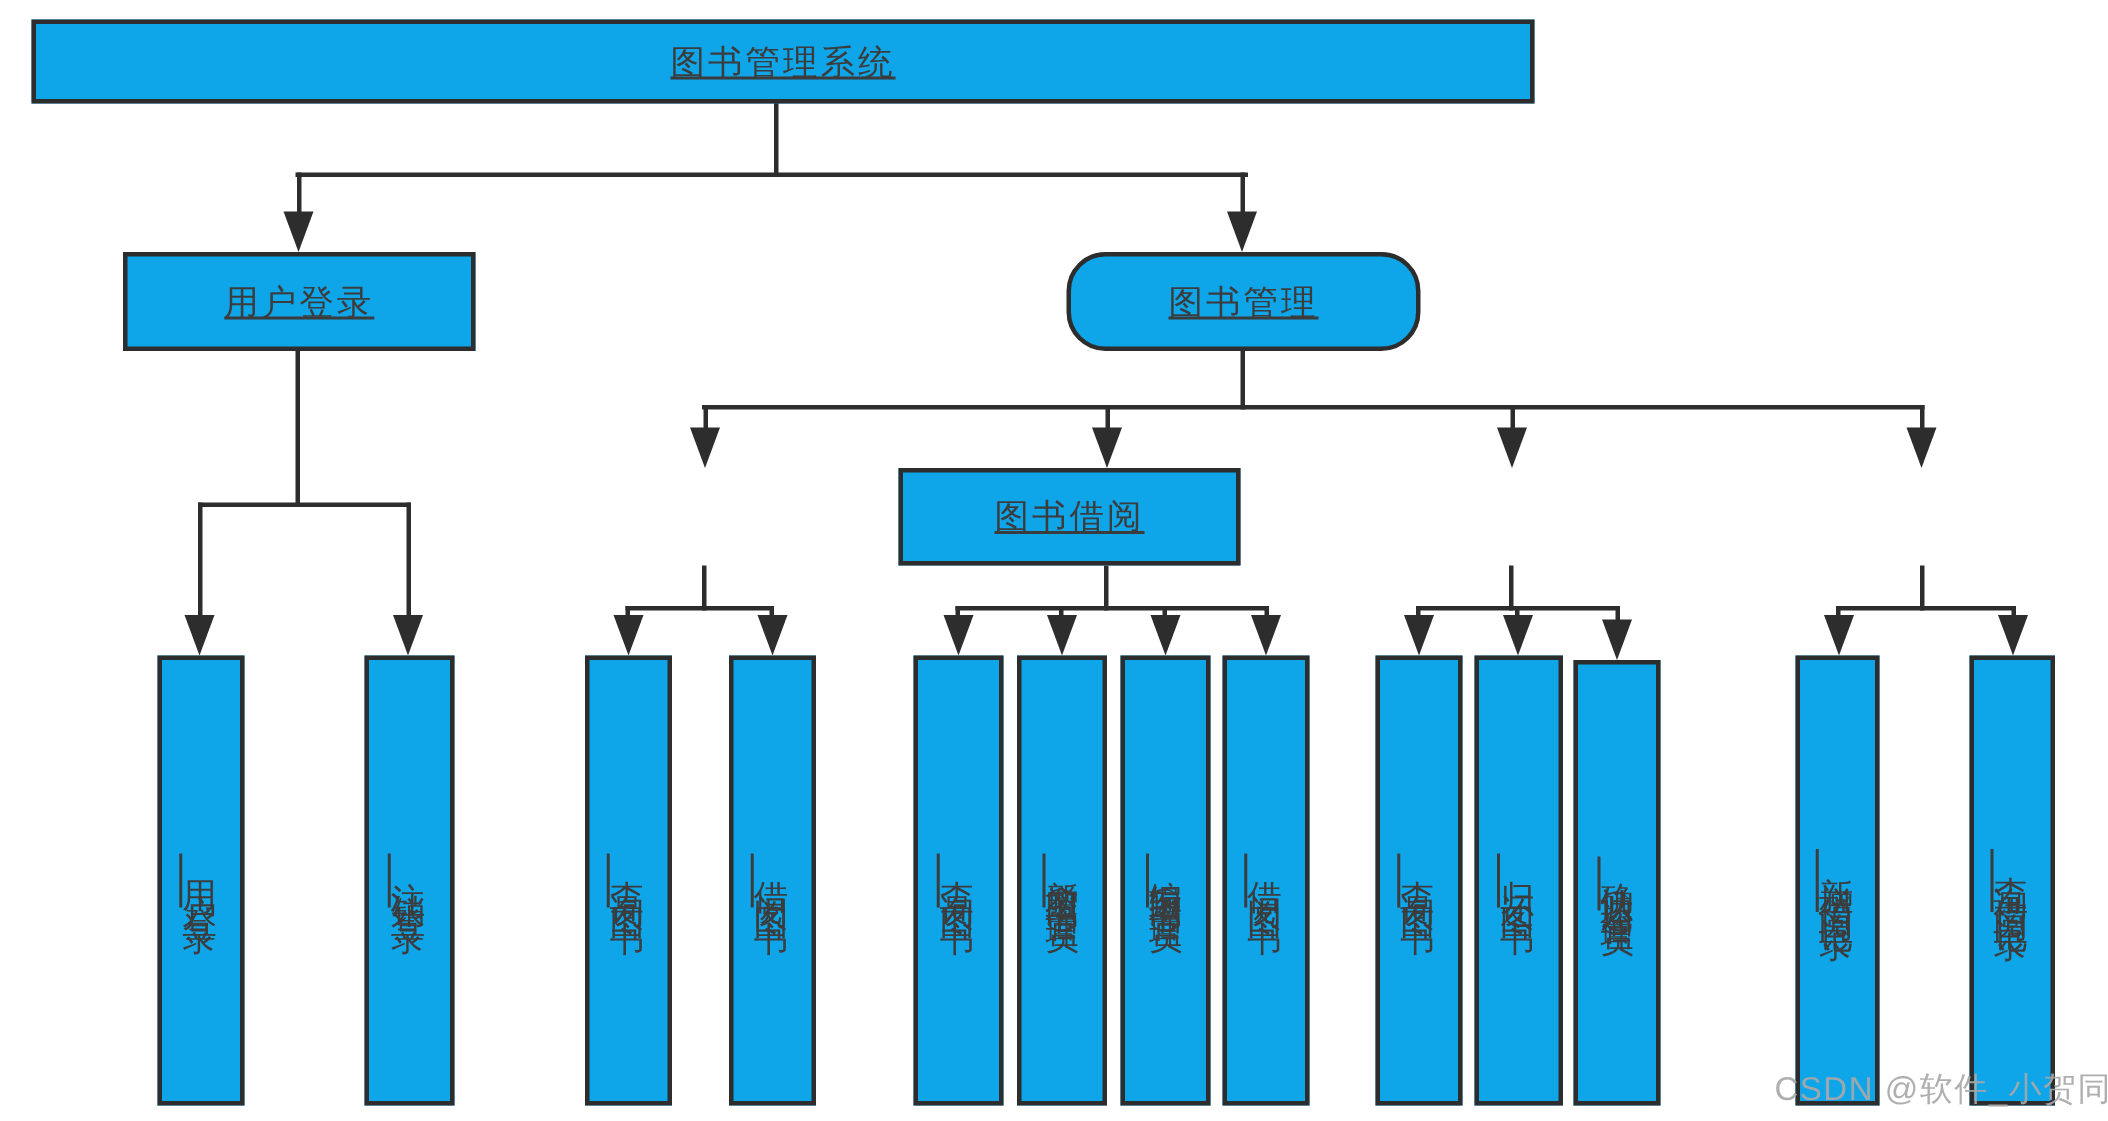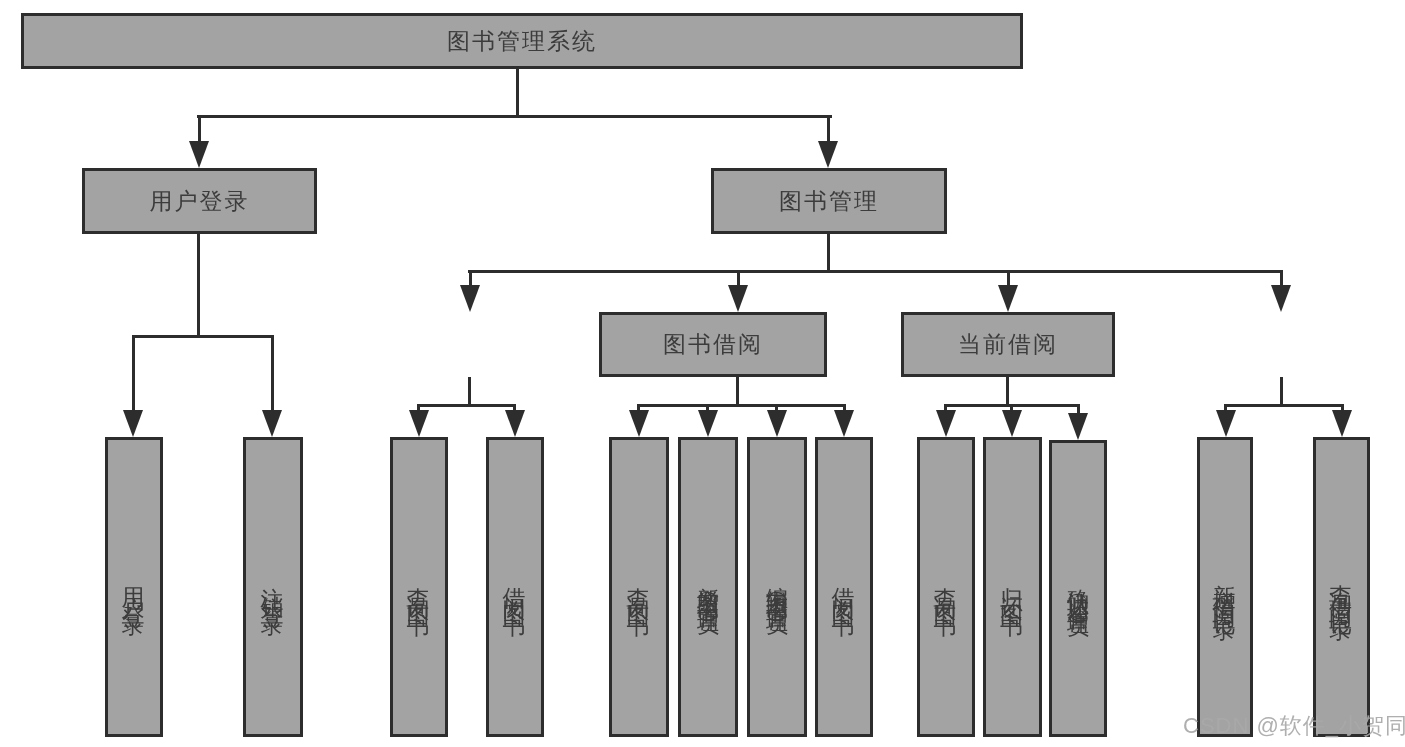--- a/index.html
+++ b/index.html
@@ -7,28 +7,29 @@
     position:relative;
     width:1405px;height:747px;
     background:#ffffff;
     font-family:"Liberation Sans","DejaVu Sans",sans-serif;
     overflow:hidden;
   }
   .box{
     position:absolute;
     box-sizing:border-box;
     border:3px solid #2d2d2d;
-    background:#a3a3a3;
+    background:#0ea5e9;
     display:flex;
     align-items:center;
     justify-content:center;
     color:#3c3c3c;
     font-size:23px;
     letter-spacing:2px;
     z-index:2;
+    text-decoration:underline;
   }
   .vbox{
     writing-mode:vertical-rl;
   }
   .ls-short{letter-spacing:9px;}
   .ls-med{letter-spacing:7px;}
   .ls-long{letter-spacing:4px;font-size:22px;}
   .line{
     position:absolute;
     background:#2d2d2d;
@@ -58,32 +59,29 @@
 <div id="canvas">
 
   <div class="box" style="left:21px;top:13px;width:1002px;height:56px;">
     <span>图书管理系统</span>
   </div>
 
   <div class="box" style="left:82px;top:168px;width:235px;height:66px;">
     <span>用户登录</span>
   </div>
 
-  <div class="box" style="left:711px;top:168px;width:236px;height:66px;">
+  <div class="box" style="left:711px;top:168px;width:236px;height:66px;border-radius:26px;">
     <span>图书管理</span>
   </div>
 
 
   <div class="box" style="left:599px;top:312px;width:228px;height:65px;">
     <span>图书借阅</span>
   </div>
 
-  <div class="box" style="left:901px;top:312px;width:214px;height:65px;">
-    <span>当前借阅</span>
-  </div>
 
 
   <div class="box vbox ls-short" style="left:105px;top:437px;width:58px;height:300px;">
     <span>用户登录</span>
   </div>
 
   <div class="box vbox ls-short" style="left:243px;top:437px;width:60px;height:300px;">
     <span>注销登录</span>
   </div>
 

